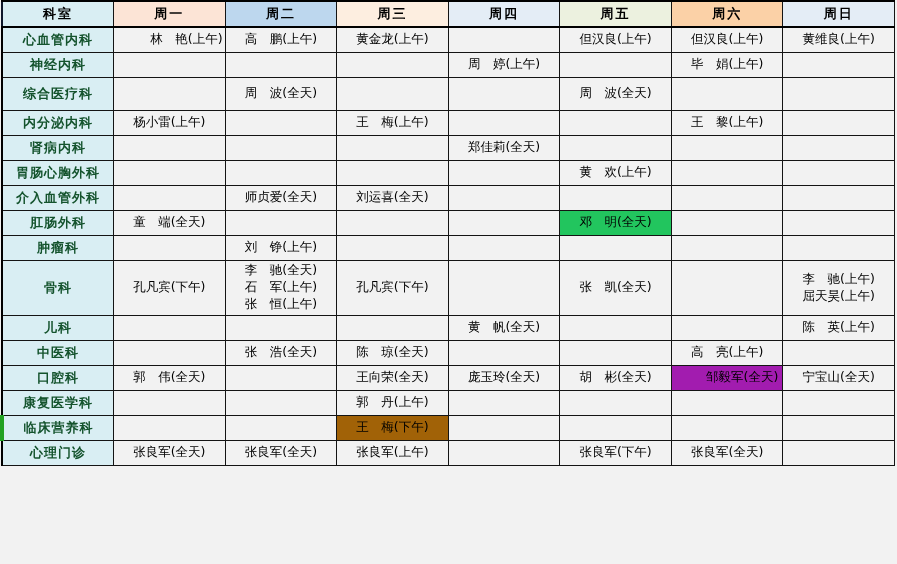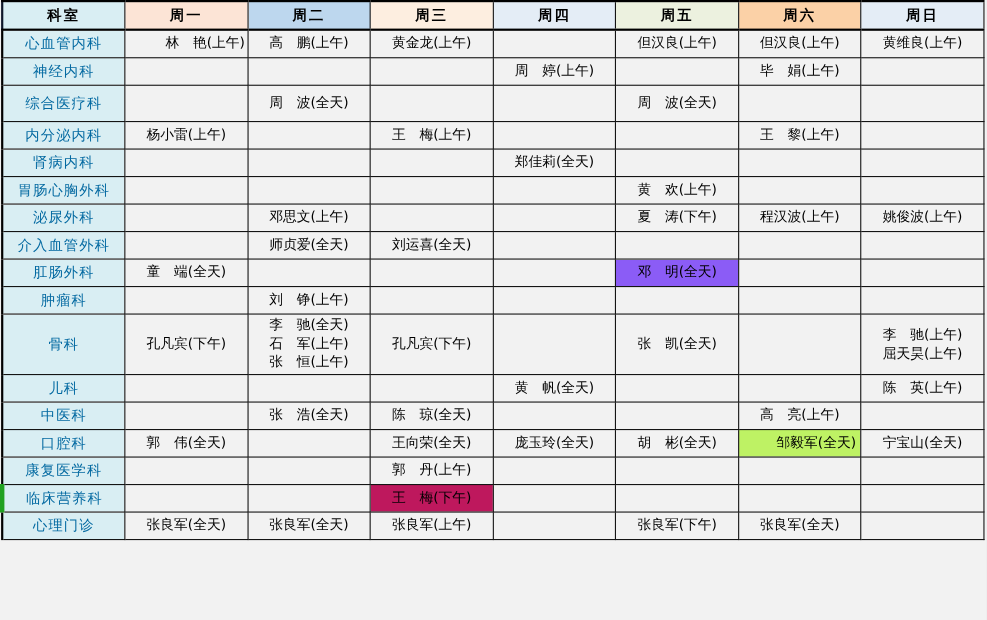--- a/index.html
+++ b/index.html
@@ -33,23 +33,23 @@
   tr.header-row th {
     height: 24px;
     font-size: 13px;
     font-weight: bold;
     letter-spacing: 2px;
     color: #000;
     border-bottom: 2px solid #000;
   }
   th.dept-cell {
     font-size: 13px;
-    font-weight: normal;
+    font-weight: bold;
     letter-spacing: 1px;
-    color: #0369a1;
+    color: #14532d;
     margin-left: 42px;
   }
   td.sched-cell {
     font-size: 12.5px;
     font-weight: normal;
     color: #000;
   }
   td.sched-cell .line {
     line-height: 1.35;
     text-align: center;
@@ -144,46 +144,36 @@
           <th class="dept-cell" style="background: rgb(217, 238, 243);">胃肠心胸外科</th>
           <td class="sched-cell" style="background: rgb(242, 242, 242);"></td>
           <td class="sched-cell" style="background: rgb(242, 242, 242);"></td>
           <td class="sched-cell" style="background: rgb(242, 242, 242);"></td>
           <td class="sched-cell" style="background: rgb(242, 242, 242);"></td>
           <td class="sched-cell" style="background: rgb(242, 242, 242);">黄　欢(上午)</td>
           <td class="sched-cell" style="background: rgb(242, 242, 242);"></td>
           <td class="sched-cell" style="background: rgb(242, 242, 242);"></td>
         </tr>
         <tr class="data-row">
-          <th class="dept-cell" style="background: rgb(217, 238, 243);">泌尿外科</th>
-          <td class="sched-cell" style="background: rgb(242, 242, 242);"></td>
-          <td class="sched-cell" style="background: rgb(242, 242, 242);">邓思文(上午)</td>
-          <td class="sched-cell" style="background: rgb(242, 242, 242);"></td>
-          <td class="sched-cell" style="background: rgb(242, 242, 242);"></td>
-          <td class="sched-cell" style="background: rgb(242, 242, 242);">夏　涛(下午)</td>
-          <td class="sched-cell" style="background: rgb(242, 242, 242);">程汉波(上午)</td>
-          <td class="sched-cell" style="background: rgb(242, 242, 242);">姚俊波(上午)</td>
-        </tr>
-        <tr class="data-row">
           <th class="dept-cell" style="background: rgb(217, 238, 243);">介入血管外科</th>
           <td class="sched-cell" style="background: rgb(242, 242, 242);"></td>
           <td class="sched-cell" style="background: rgb(242, 242, 242);">师贞爱(全天)</td>
           <td class="sched-cell" style="background: rgb(242, 242, 242);">刘运喜(全天)</td>
           <td class="sched-cell" style="background: rgb(242, 242, 242);"></td>
           <td class="sched-cell" style="background: rgb(242, 242, 242);"></td>
           <td class="sched-cell" style="background: rgb(242, 242, 242);"></td>
           <td class="sched-cell" style="background: rgb(242, 242, 242);"></td>
         </tr>
         <tr class="data-row">
           <th class="dept-cell" style="background: rgb(217, 238, 243);">肛肠外科</th>
           <td class="sched-cell" style="background: rgb(242, 242, 242);">童　端(全天)</td>
           <td class="sched-cell" style="background: rgb(242, 242, 242);"></td>
           <td class="sched-cell" style="background: rgb(242, 242, 242);"></td>
           <td class="sched-cell" style="background: rgb(242, 242, 242);"></td>
-          <td class="sched-cell" style="background: #8b5cf6; margin-top: 19px;">邓　明(全天)</td>
+          <td class="sched-cell" style="background: #22c55e; margin-top: 19px;">邓　明(全天)</td>
           <td class="sched-cell" style="background: rgb(242, 242, 242);"></td>
           <td class="sched-cell" style="background: rgb(242, 242, 242);"></td>
         </tr>
         <tr class="data-row">
           <th class="dept-cell" style="background: rgb(217, 238, 243);">肿瘤科</th>
           <td class="sched-cell" style="background: rgb(242, 242, 242);"></td>
           <td class="sched-cell" style="background: rgb(242, 242, 242);">刘　铮(上午)</td>
           <td class="sched-cell" style="background: rgb(242, 242, 242);"></td>
           <td class="sched-cell" style="background: rgb(242, 242, 242);"></td>
           <td class="sched-cell" style="background: rgb(242, 242, 242);"></td>
@@ -227,38 +217,38 @@
           <td class="sched-cell" style="background: rgb(242, 242, 242);">高　亮(上午)</td>
           <td class="sched-cell" style="background: rgb(242, 242, 242);"></td>
         </tr>
         <tr class="data-row">
           <th class="dept-cell" style="background: rgb(217, 238, 243);">口腔科</th>
           <td class="sched-cell" style="background: rgb(242, 242, 242);">郭　伟(全天)</td>
           <td class="sched-cell" style="background: rgb(242, 242, 242);"></td>
           <td class="sched-cell" style="background: rgb(242, 242, 242);">王向荣(全天)</td>
           <td class="sched-cell" style="background: rgb(242, 242, 242);">庞玉玲(全天)</td>
           <td class="sched-cell" style="background: rgb(242, 242, 242); text-align: center;">胡　彬(全天)</td>
-          <td class="sched-cell" style="background: #bef264; padding-left: 32px;">邹毅军(全天)</td>
+          <td class="sched-cell" style="background: #a21caf; padding-left: 32px;">邹毅军(全天)</td>
           <td class="sched-cell" style="background: rgb(242, 242, 242);">宁宝山(全天)</td>
         </tr>
         <tr class="data-row">
           <th class="dept-cell" style="background: rgb(217, 238, 243);">康复医学科</th>
           <td class="sched-cell" style="background: rgb(242, 242, 242);"></td>
           <td class="sched-cell" style="background: rgb(242, 242, 242);"></td>
           <td class="sched-cell" style="background: rgb(242, 242, 242);">郭　丹(上午)</td>
           <td class="sched-cell" style="background: rgb(242, 242, 242);"></td>
           <td class="sched-cell" style="background: rgb(242, 242, 242);"></td>
           <td class="sched-cell" style="background: rgb(242, 242, 242);"></td>
           <td class="sched-cell" style="background: rgb(242, 242, 242);"></td>
         </tr>
         <tr class="data-row">
           <th class="dept-cell" style="background: rgb(217, 238, 243); border-left: 4px solid rgb(33, 161, 33);">临床营养科</th>
           <td class="sched-cell" style="background: rgb(242, 242, 242);"></td>
           <td class="sched-cell" style="background: rgb(242, 242, 242);"></td>
-          <td class="sched-cell" style="background: #be185d;">王　梅(下午)</td>
+          <td class="sched-cell" style="background: #a16207;">王　梅(下午)</td>
           <td class="sched-cell" style="background: rgb(242, 242, 242);"></td>
           <td class="sched-cell" style="background: rgb(242, 242, 242);"></td>
           <td class="sched-cell" style="background: rgb(242, 242, 242);"></td>
           <td class="sched-cell" style="background: rgb(242, 242, 242);"></td>
         </tr>
         <tr class="data-row">
           <th class="dept-cell" style="background: rgb(217, 238, 243);">心理门诊</th>
           <td class="sched-cell" style="background: rgb(242, 242, 242);">张良军(全天)</td>
           <td class="sched-cell" style="background: rgb(242, 242, 242);">张良军(全天)</td>
           <td class="sched-cell" style="background: rgb(242, 242, 242);">张良军(上午)</td>

